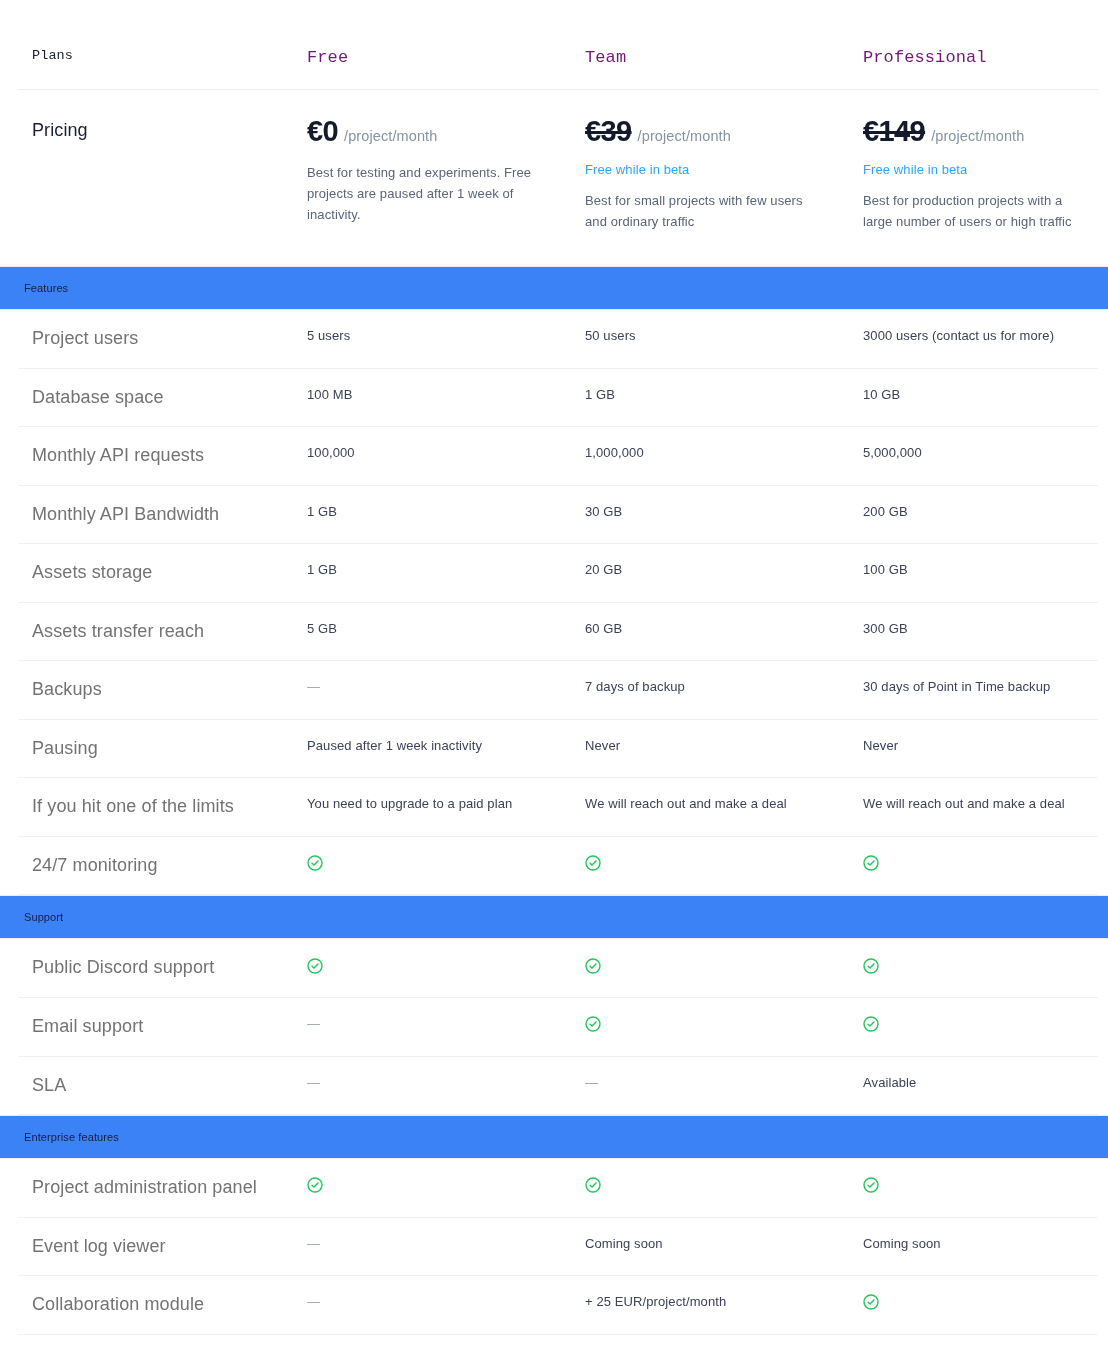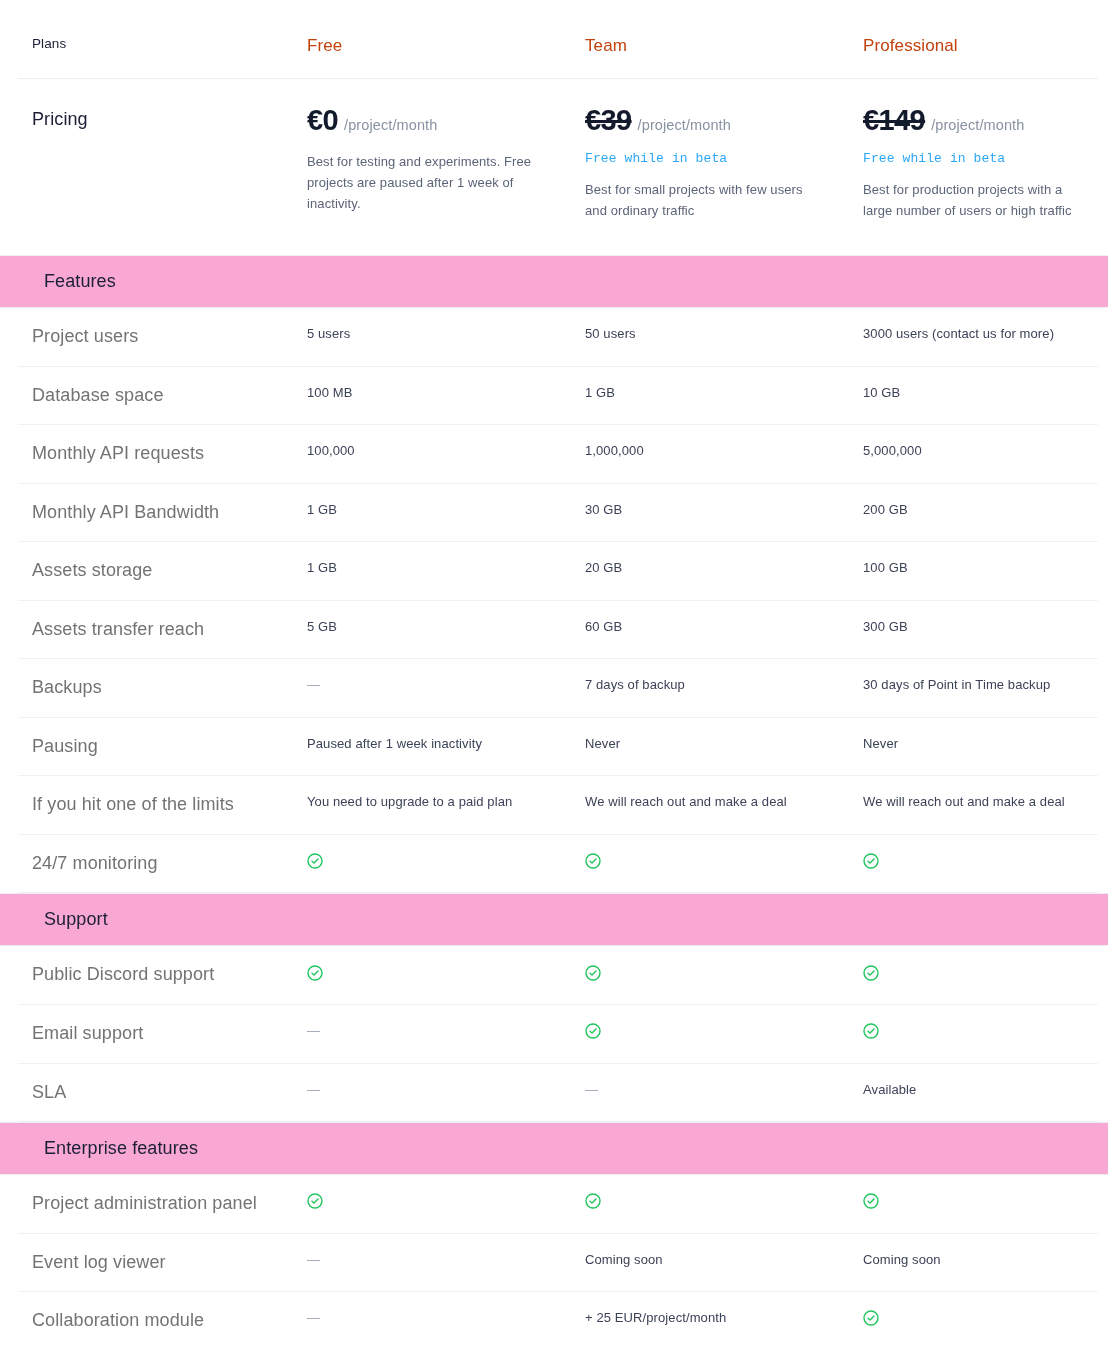--- a/index.html
+++ b/index.html
@@ -15,38 +15,39 @@
   .pricing-table {
     width: 1108px;
     height: 1347px;
     position: relative;
     background: #ffffff;
     overflow: hidden;
   }
 
   
   .plans-header {
-    padding-top: 36px;
+    padding-top: 48px;
     padding-bottom: 22px;
     border-bottom: 1px solid #eceef1;
     margin-left: 18px;
     margin-right: 10px;
     padding-left: 14px;
     display: grid;
     grid-template-columns: 275px 278px 278px 277px;
     align-items: flex-start;
+    font-family: Liberation Mono, monospace;
   }
   .plans-label {
     font-size: 13.5px;
     color: #1a1f36;
     letter-spacing: .1px;
   }
   .plan-name {
     font-size: 17px;
-    color: #c2410c;
+    color: #701a75;
     letter-spacing: .1px;
   }
 
   
   .pricing-row {
     padding-top: 26px;
     padding-bottom: 34px;
     margin-left: 18px;
     margin-right: 10px;
     padding-left: 14px;
@@ -84,37 +85,36 @@
     font-size: 14.5px;
     color: #8792a2;
     margin-left: 6px;
     letter-spacing: .1px;
   }
   .beta-note {
     font-size: 13px;
     color: #2aa7f5;
     margin-bottom: 13px;
     letter-spacing: .1px;
-    font-family: Liberation Mono, monospace;
   }
   .plan-desc {
     font-size: 13px;
     color: #5b6478;
     line-height: 1.62;
     letter-spacing: .1px;
     max-width: 232px;
   }
 
   
   .section-band {
-    background: #f9a8d4;
+    background: #3b82f6;
     border-top: 1px solid #eceef1;
     border-bottom: 1px solid #eceef1;
-    padding: 15px 0 15px 44px;
-    font-size: 18px;
+    padding: 15px 0 15px 24px;
+    font-size: 11px;
     color: #1a1f36;
     letter-spacing: .1px;
   }
 
   
   .feature-row {
     border-bottom: 1px solid #f0f1f4;
     min-height: 53px;
     padding-top: 16px;
     padding-bottom: 16px;

